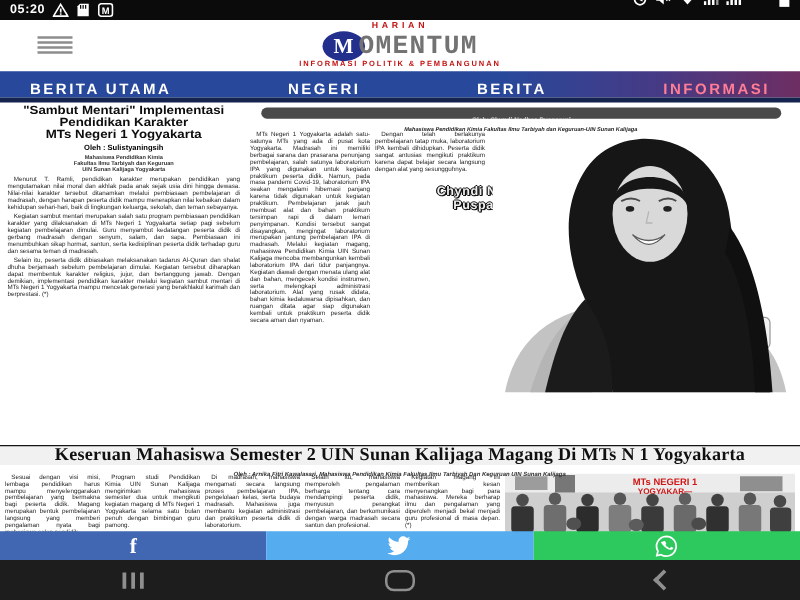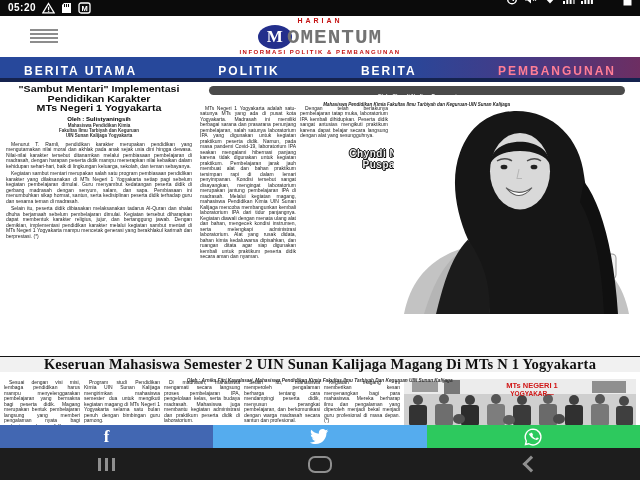--- a/index.html
+++ b/index.html
@@ -192,23 +192,23 @@
       <div class="brand-row">
         <span class="brand-oval">M</span>
         <span class="brand-word">OMENTUM</span>
       </div>
       <div class="tagline">INFORMASI POLITIK &amp; PEMBANGUNAN</div>
     </div>
   </div>
 
   <div class="abs navbar">
     <span class="nav-item">BERITA UTAMA</span>
-    <span class="nav-item">POLITIK</span>
+    <span class="nav-item">NEGERI</span>
     <span class="nav-item">BERITA</span>
-    <span class="nav-item tv">PEMBANGUNAN</span>
+    <span class="nav-item tv">INFORMASI</span>
   </div>
   <div class="abs navstrip"></div>
 
   <div class="abs content">
 
     <div class="left-article">
       <div class="la-title">
         <div>"Sambut Mentari" Implementasi</div>
         <div>Pendidikan Karakter</div>
         <div>MTs Negeri 1 Yogyakarta</div>

